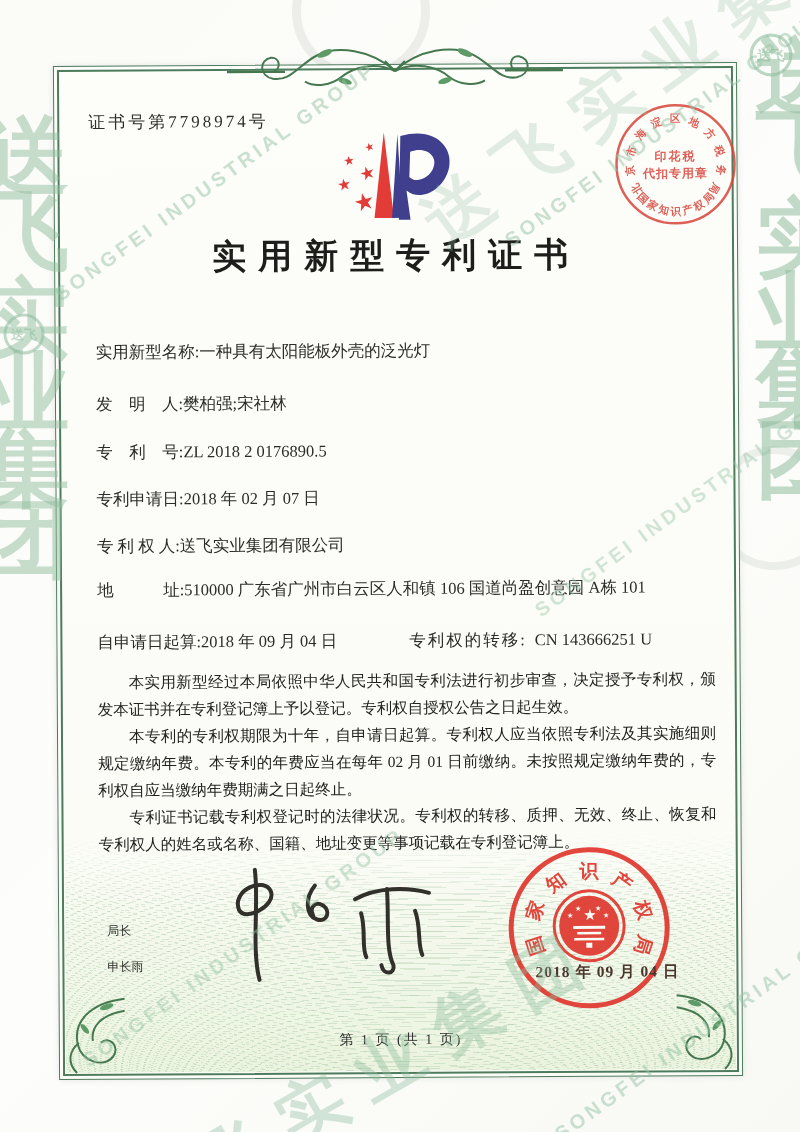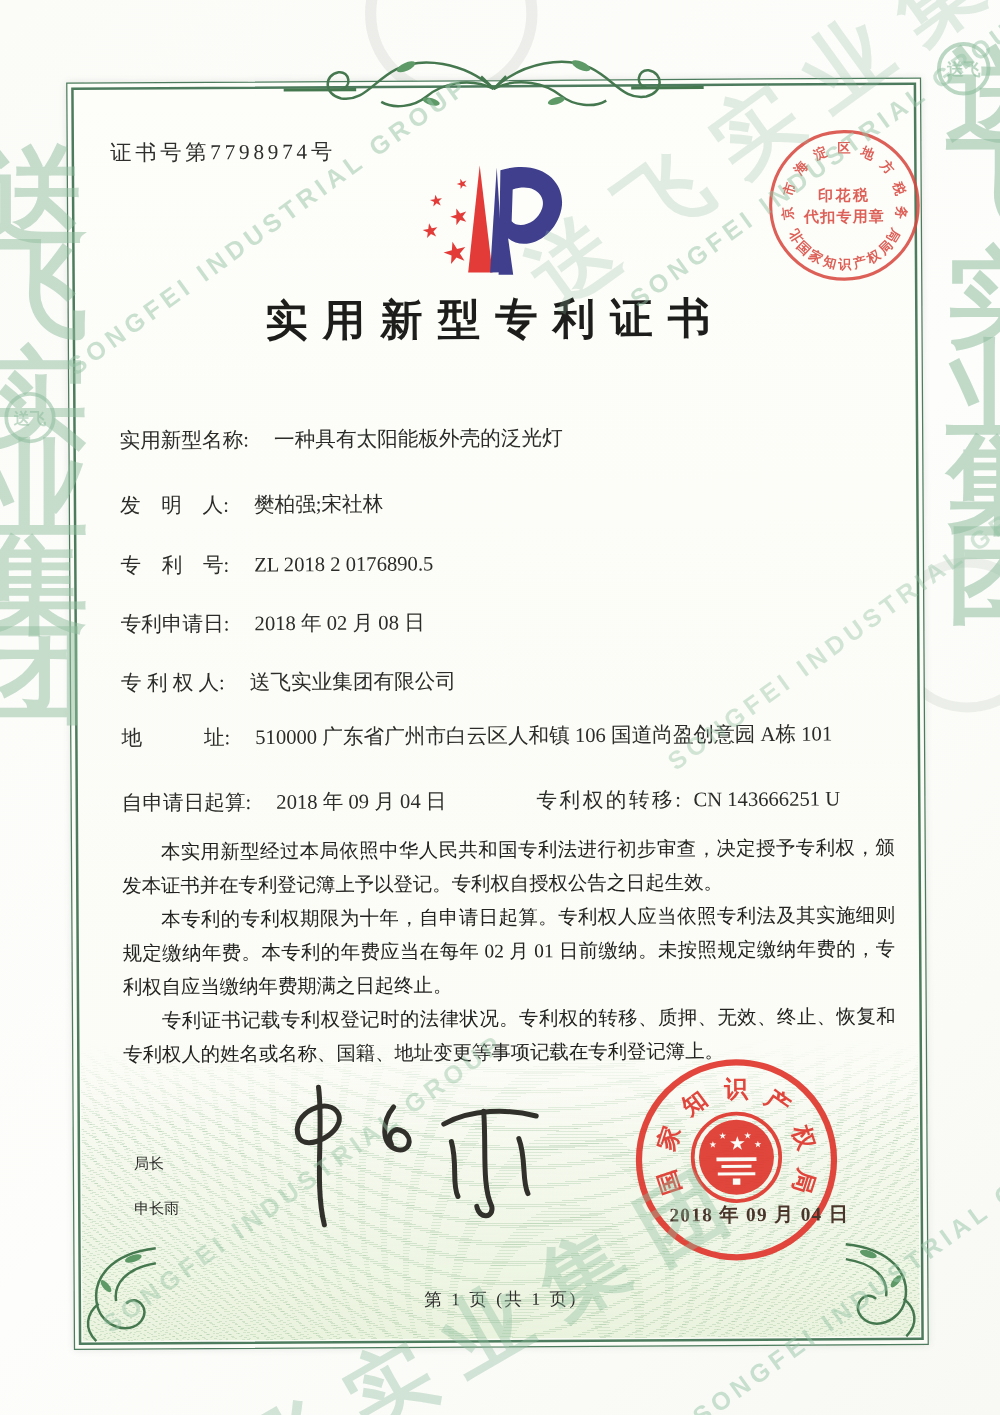--- a/index.html
+++ b/index.html
@@ -15,21 +15,21 @@
       repeating-radial-gradient(ellipse 160% 95% at 48% 135%, rgba(110,165,115,.22) 0 1px, transparent 1px 8px),
       repeating-radial-gradient(ellipse 150% 100% at 55% 140%, rgba(110,165,115,.18) 0 1px, transparent 1px 10px),
       linear-gradient(rgba(238,246,228,0), #eaf3de);
     -webkit-mask-image:linear-gradient(transparent,#000 70px);mask-image:linear-gradient(transparent,#000 70px);}
   .cert-no{position:absolute;left:34px;top:44px;font-size:17px;letter-spacing:3px;color:#2e2e2c;}
   .logo{position:absolute;left:272px;top:62px;width:146px;height:102px;}
   .title{position:absolute;left:0;top:168px;width:100%;text-align:center;font-size:34px;font-weight:bold;
          letter-spacing:12px;color:#1d1d1b;}
   .fields{position:absolute;left:40px;top:0;width:616px;font-size:16.5px;color:#2b2b29;}
   .frow{position:absolute;left:0;display:flex;align-items:flex-start;line-height:23px;}
-  .frow .lbl{white-space:pre;margin-right:20px;}
+  .frow .lbl{white-space:pre;margin-right:0;}
   .frow .val{white-space:pre-wrap;max-width:500px;}
   .r0{top:274px}.r1{top:326px}.r2{top:374px}.r3{top:421px}.r4{top:468px}.r5{top:512px}.r6{top:564px}
   .grant2{margin-left:72px;display:flex;}
   .grant2 .lbl{letter-spacing:2px;margin-right:8px;}
   .paras{position:absolute;left:40px;top:602px;width:618px;font-size:15.5px;line-height:27px;
          color:#222220;text-align:justify;}
   .paras p{margin:0;text-indent:2em;}
   .director{position:absolute;left:48px;top:846px;font-size:12px;color:#2b2b29;line-height:36px;}
   .sig{position:absolute;left:150px;top:798px;width:250px;height:125px;}
   .seal{position:absolute;left:428px;top:762px;width:204px;height:204px;opacity:.92;}
@@ -127,21 +127,21 @@
       <div class="frow r1">
         <span class="lbl">发　明　人:</span>
         <span class="val">樊柏强;宋社林</span>
       </div>
       <div class="frow r2">
         <span class="lbl">专　利　号:</span>
         <span class="val">ZL 2018 2 0176890.5</span>
       </div>
       <div class="frow r3">
         <span class="lbl">专利申请日:</span>
-        <span class="val">2018 年 02 月 08 日</span>
+        <span class="val">2018 年 02 月 07 日</span>
       </div>
       <div class="frow r4">
         <span class="lbl">专 利 权 人:</span>
         <span class="val">送飞实业集团有限公司</span>
       </div>
       <div class="frow r5">
         <span class="lbl">地　　　址:</span>
         <span class="val" style="max-width:470px">510000 广东省广州市白云区人和镇 106 国道尚盈创意园 A栋 101</span>
       </div>
       <div class="frow r6">

